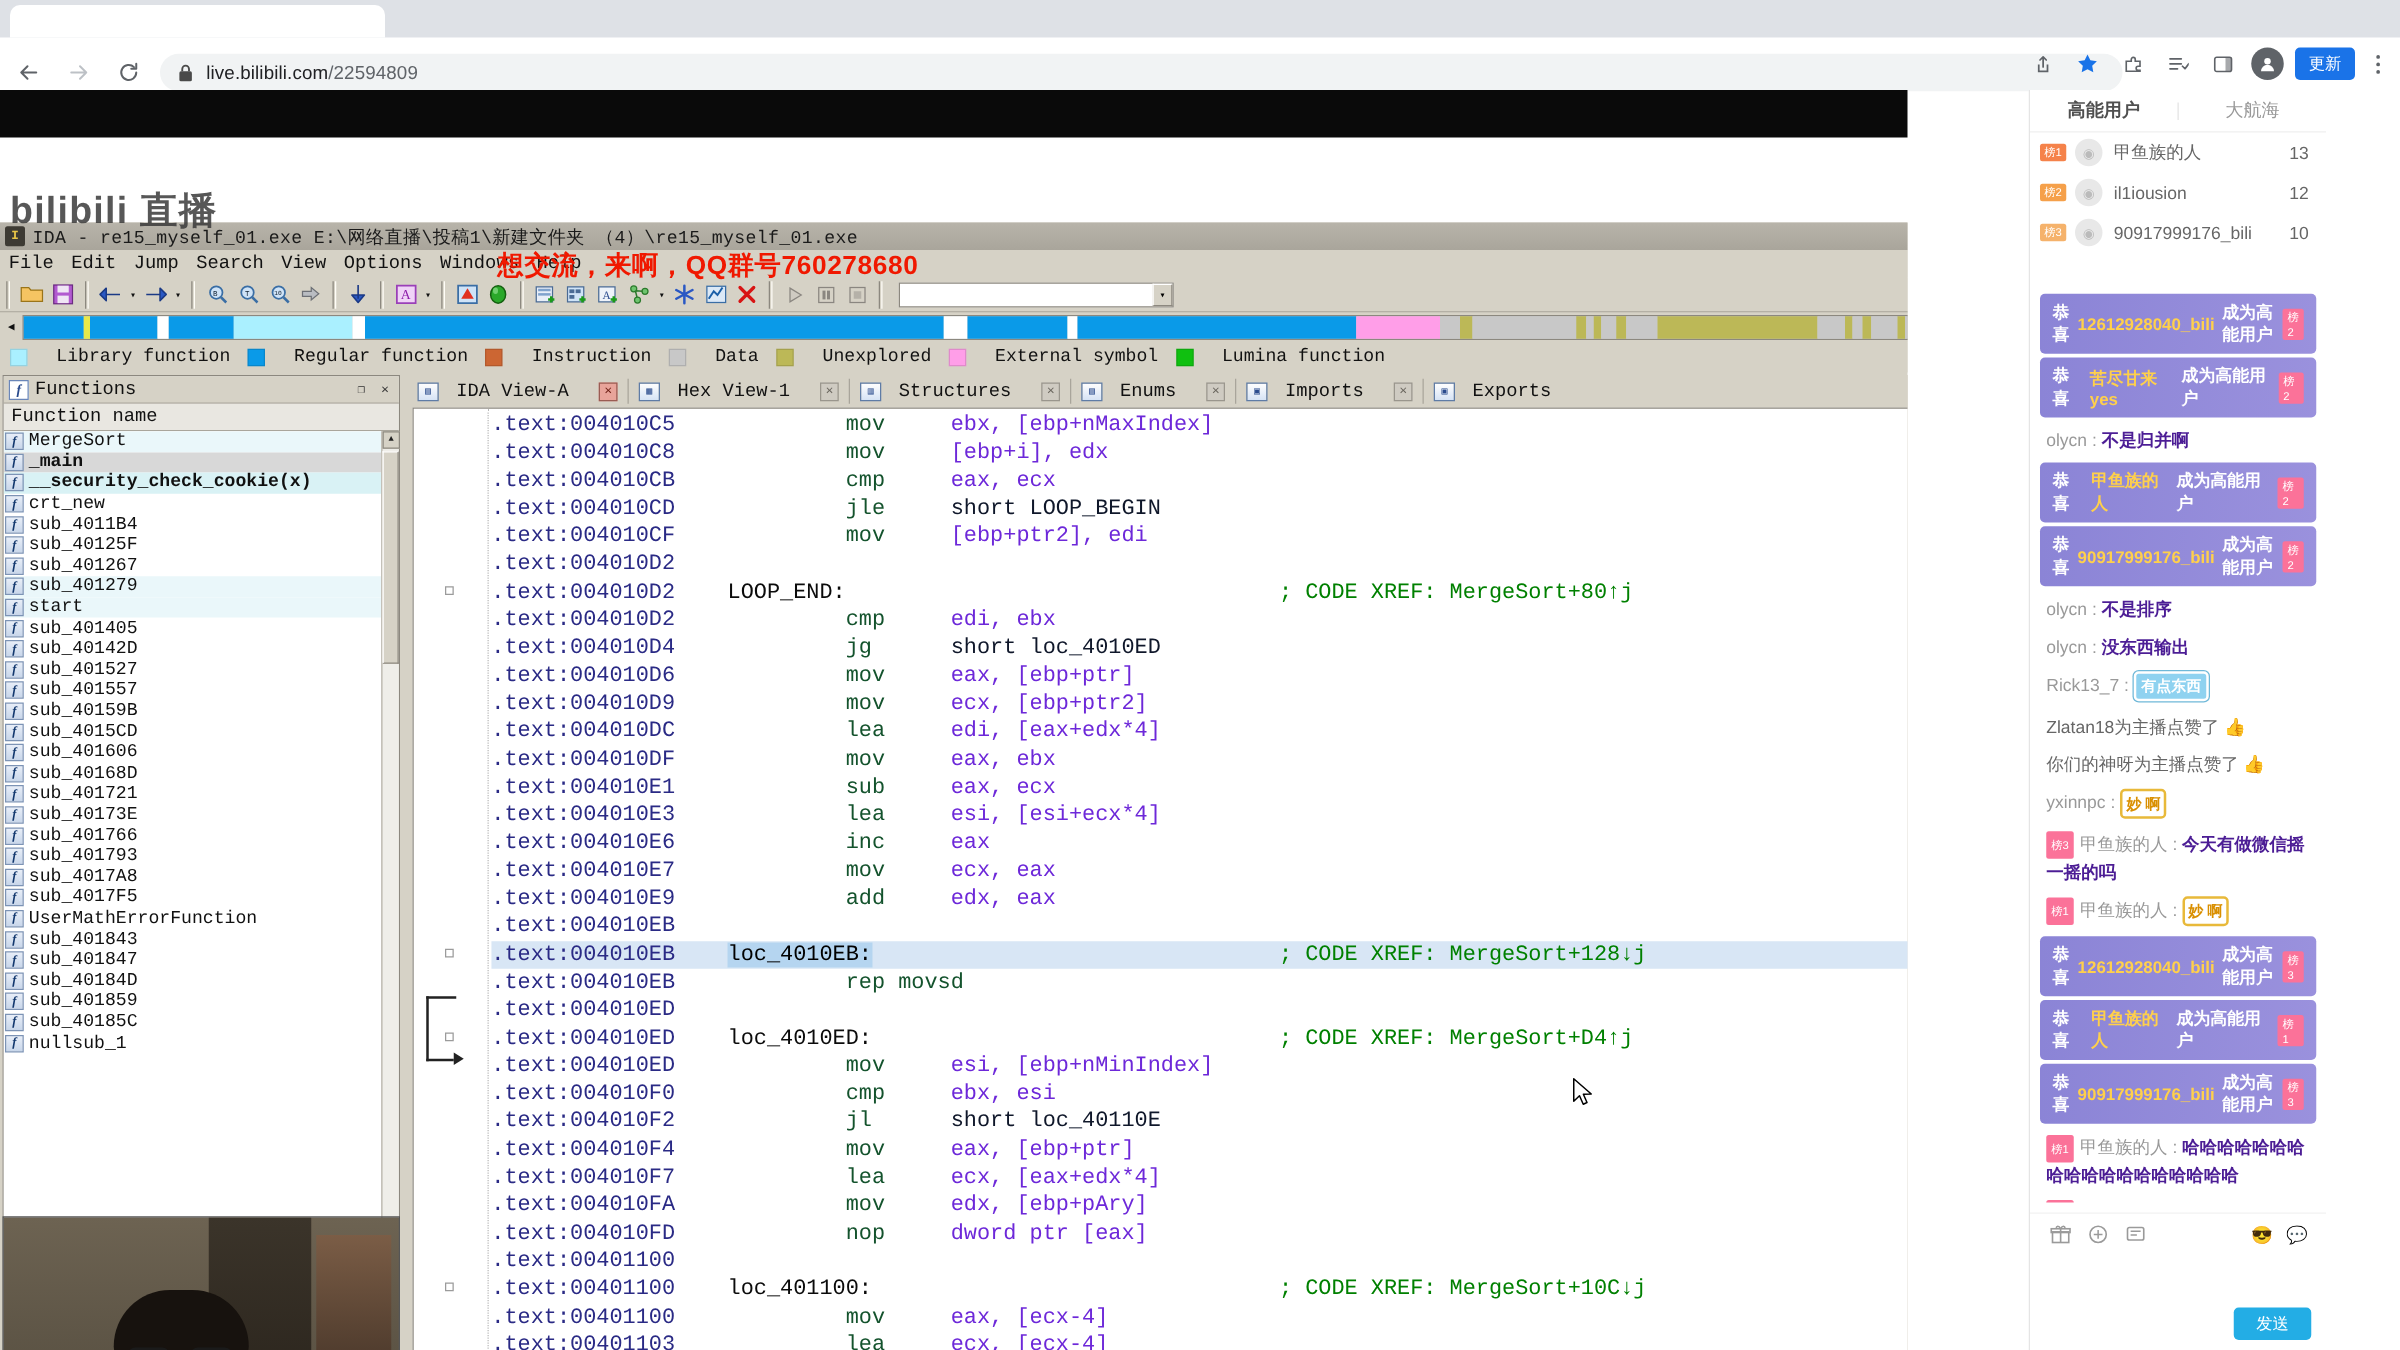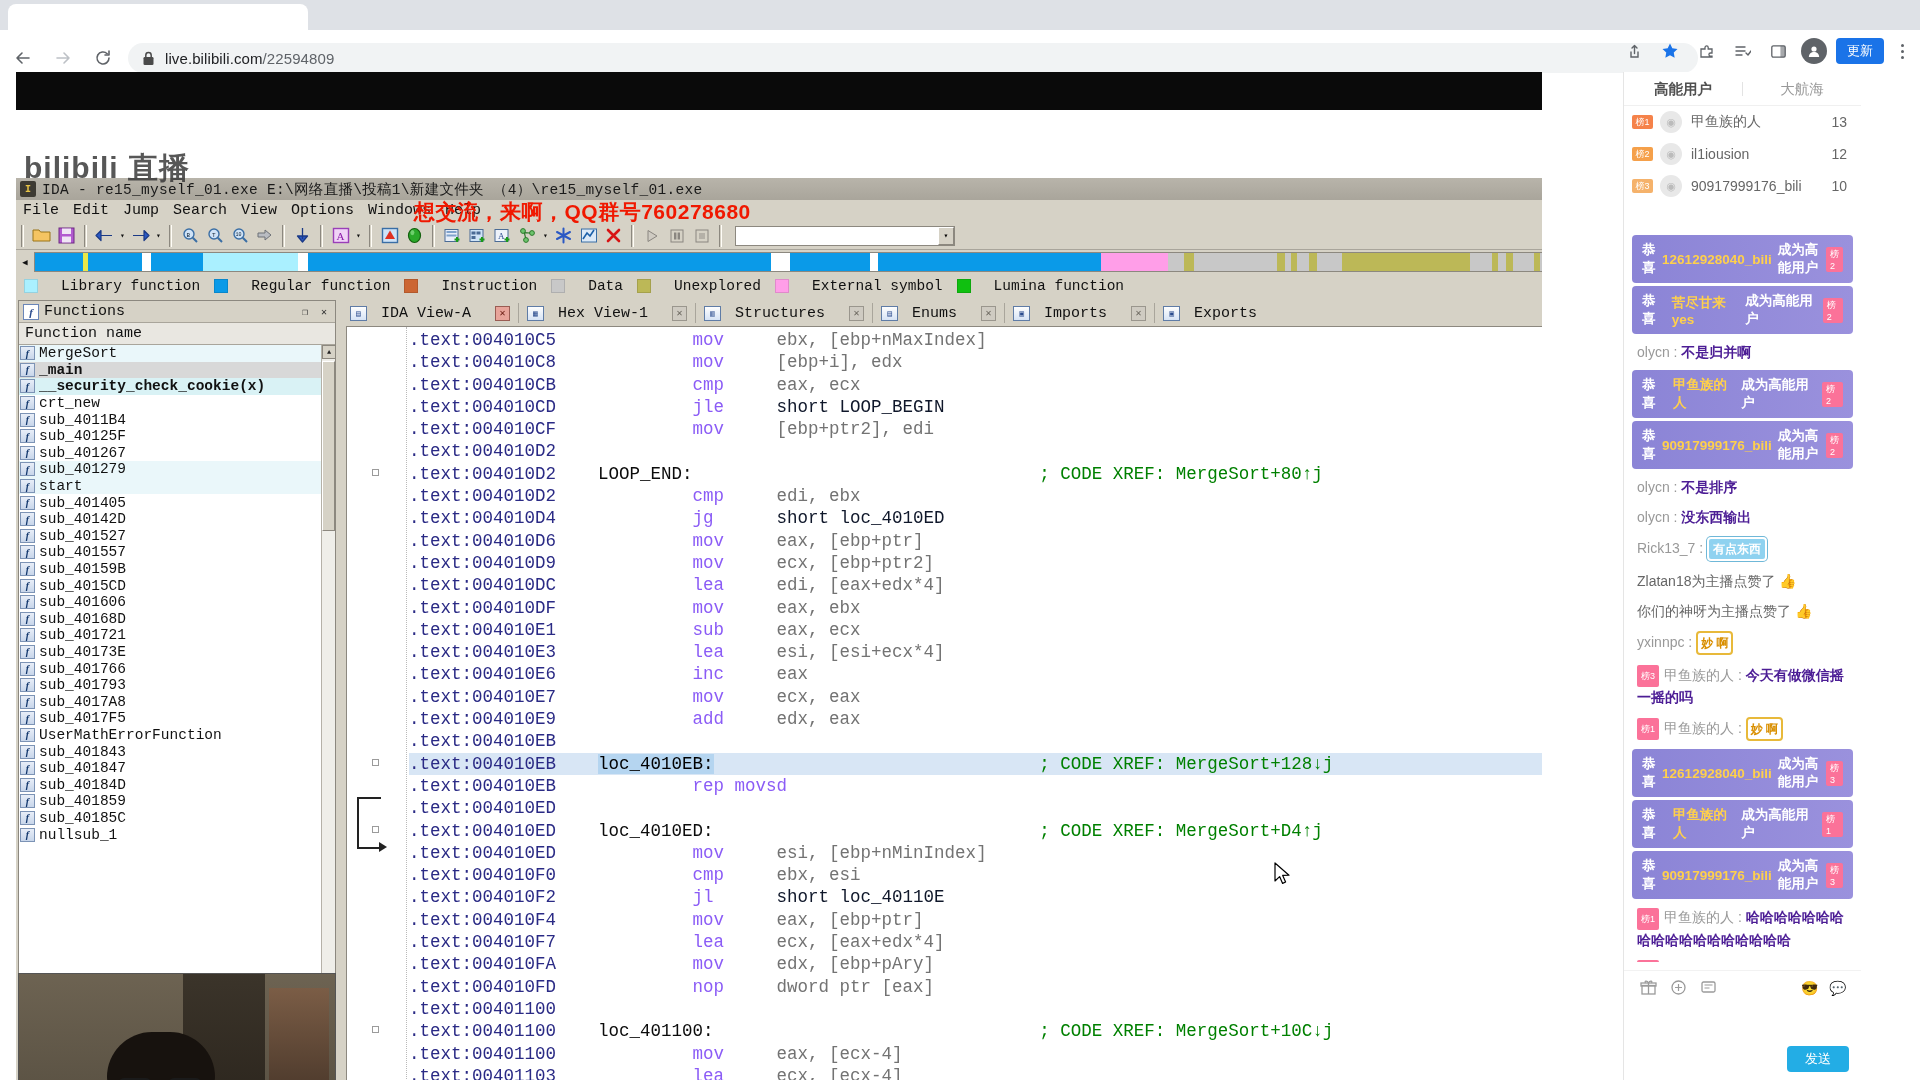--- a/index.html
+++ b/index.html
@@ -65,21 +65,21 @@
     margin: 0 4px;
   }
   #menu-dots {
     width: 28px; height: 32px; display: flex; flex-direction: column;
     align-items: center; justify-content: center; gap: 3px;
   }
   #menu-dots i { width: 3px; height: 3px; background: #5f6368; border-radius: 50%; display: block; }
 
   
   #stream-area {
-    position: absolute; left: 16px; top: 72px; width: 1526px; height: 1008px;
+    position: absolute; left: 0; top: 72px; width: 1526px; height: 1008px;
     background: #ffffff; overflow: hidden;
   }
   #stream-bg-dark {
     position: absolute; left: 0; top: 0; width: 1623px; height: 38px;
     background: #0a0a0a;
   }
   #bili-watermark {
     position: absolute; left: 8px; top: 76px; width: 240px; height: 40px;
     color: #3a3a3a; font-size: 30px; font-weight: bold; letter-spacing: 1px;
     opacity: .85; z-index: 5; pointer-events: none;
@@ -290,22 +290,22 @@
 
   #code {
     position: absolute; left: 62px; top: 0; right: 16px; bottom: 0;
     font-family: "Liberation Mono", "DejaVu Sans Mono", monospace;
     font-size: 17.5px; line-height: 22.3px; padding-top: 2px; overflow: hidden;
     white-space: pre;
   }
   .cline { height: 22.3px; position: relative; }
   .cline.hl { background: #d8e6f5; }
   .c-addr { color: #2a2a85; }
-  .c-mn   { color: #8b5cf6; }
-  .c-op   { color: #737373; }
+  .c-mn   { color: #14532d; }
+  .c-op   { color: #6d28d9; }
   .c-lbl  { color: #0b0b0b; }
   .c-lbl-hl { background: #b5d5f0; color: #000000; }
   .c-cmt  { color: #008000; }
   .c-jmp  { color: #0f172a; }
 
   #disasm-vscroll {
     position: absolute; right: 0; top: 0; width: 16px; bottom: 0;
     background: #efeee9; border-left: 1px solid #b5b1a8;
   }
   #dv-thumb { position:absolute; top: 50px; left:0; width: 15px; height: 40px;

